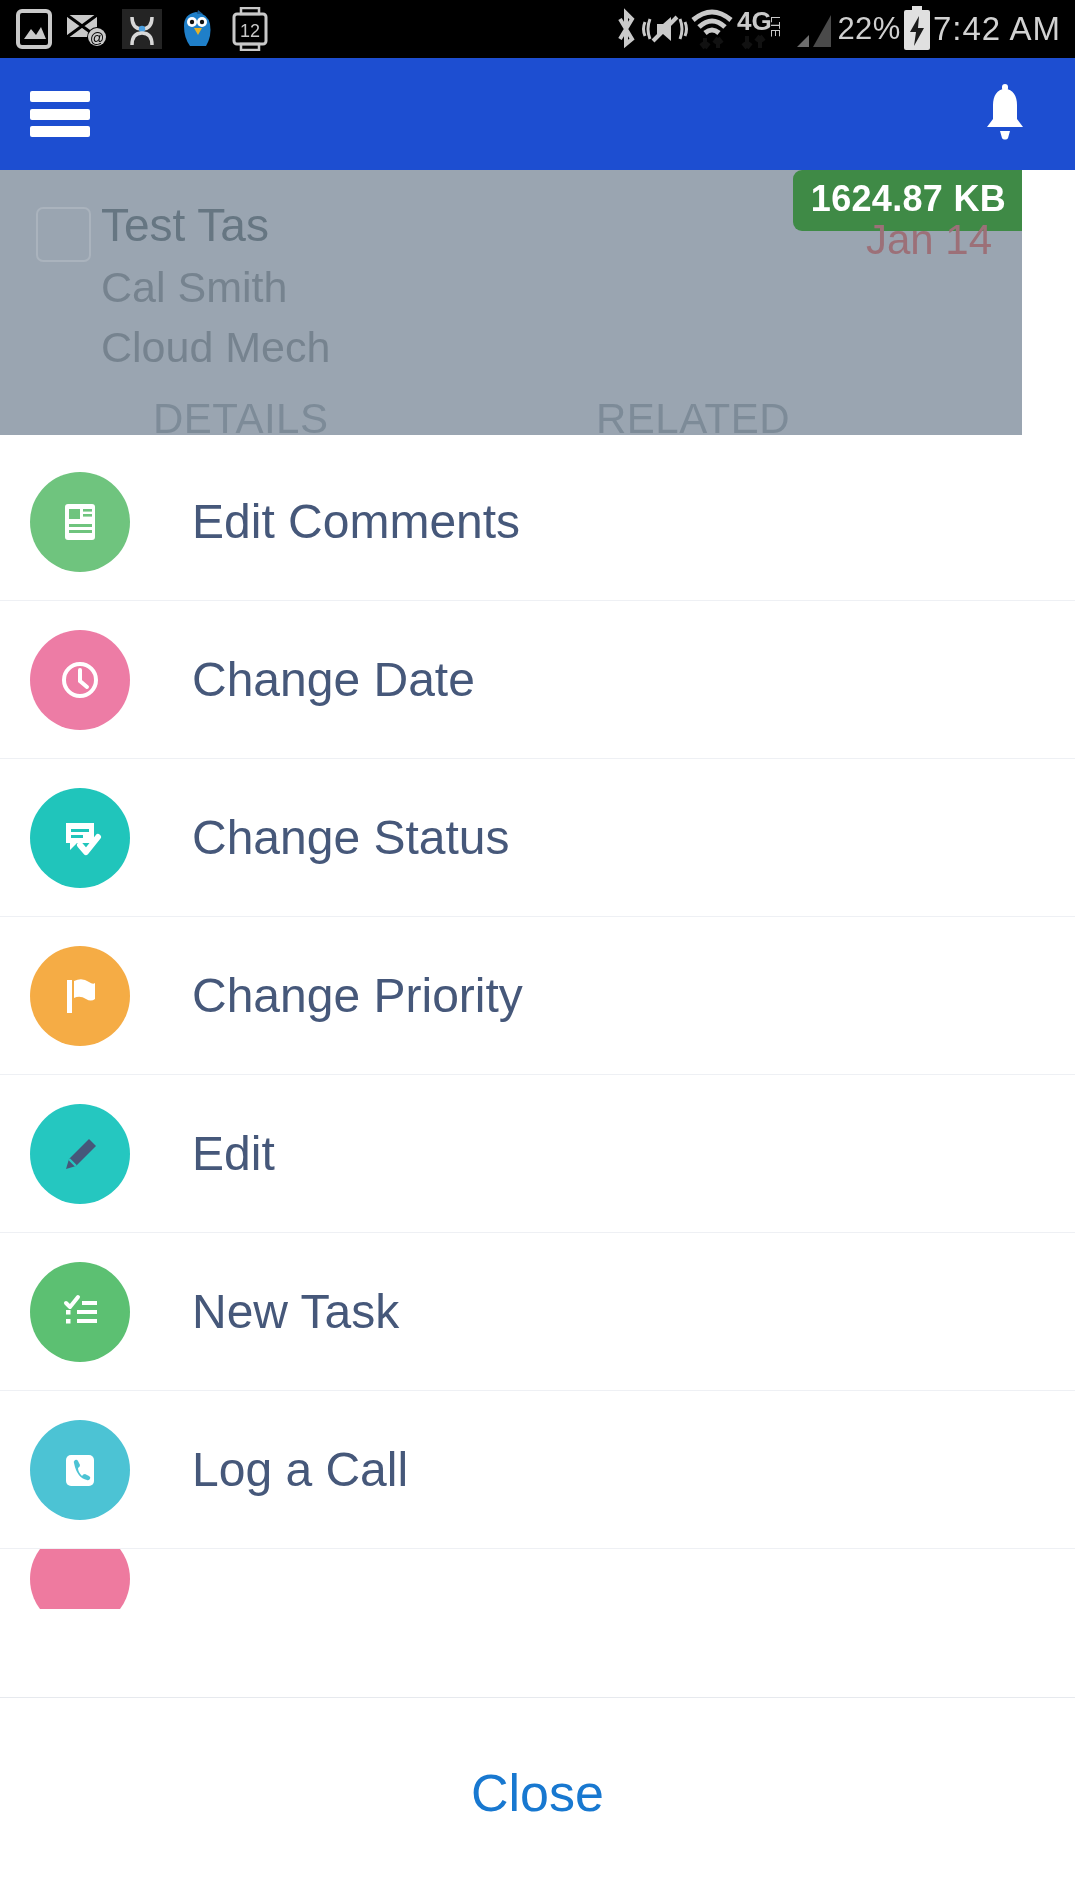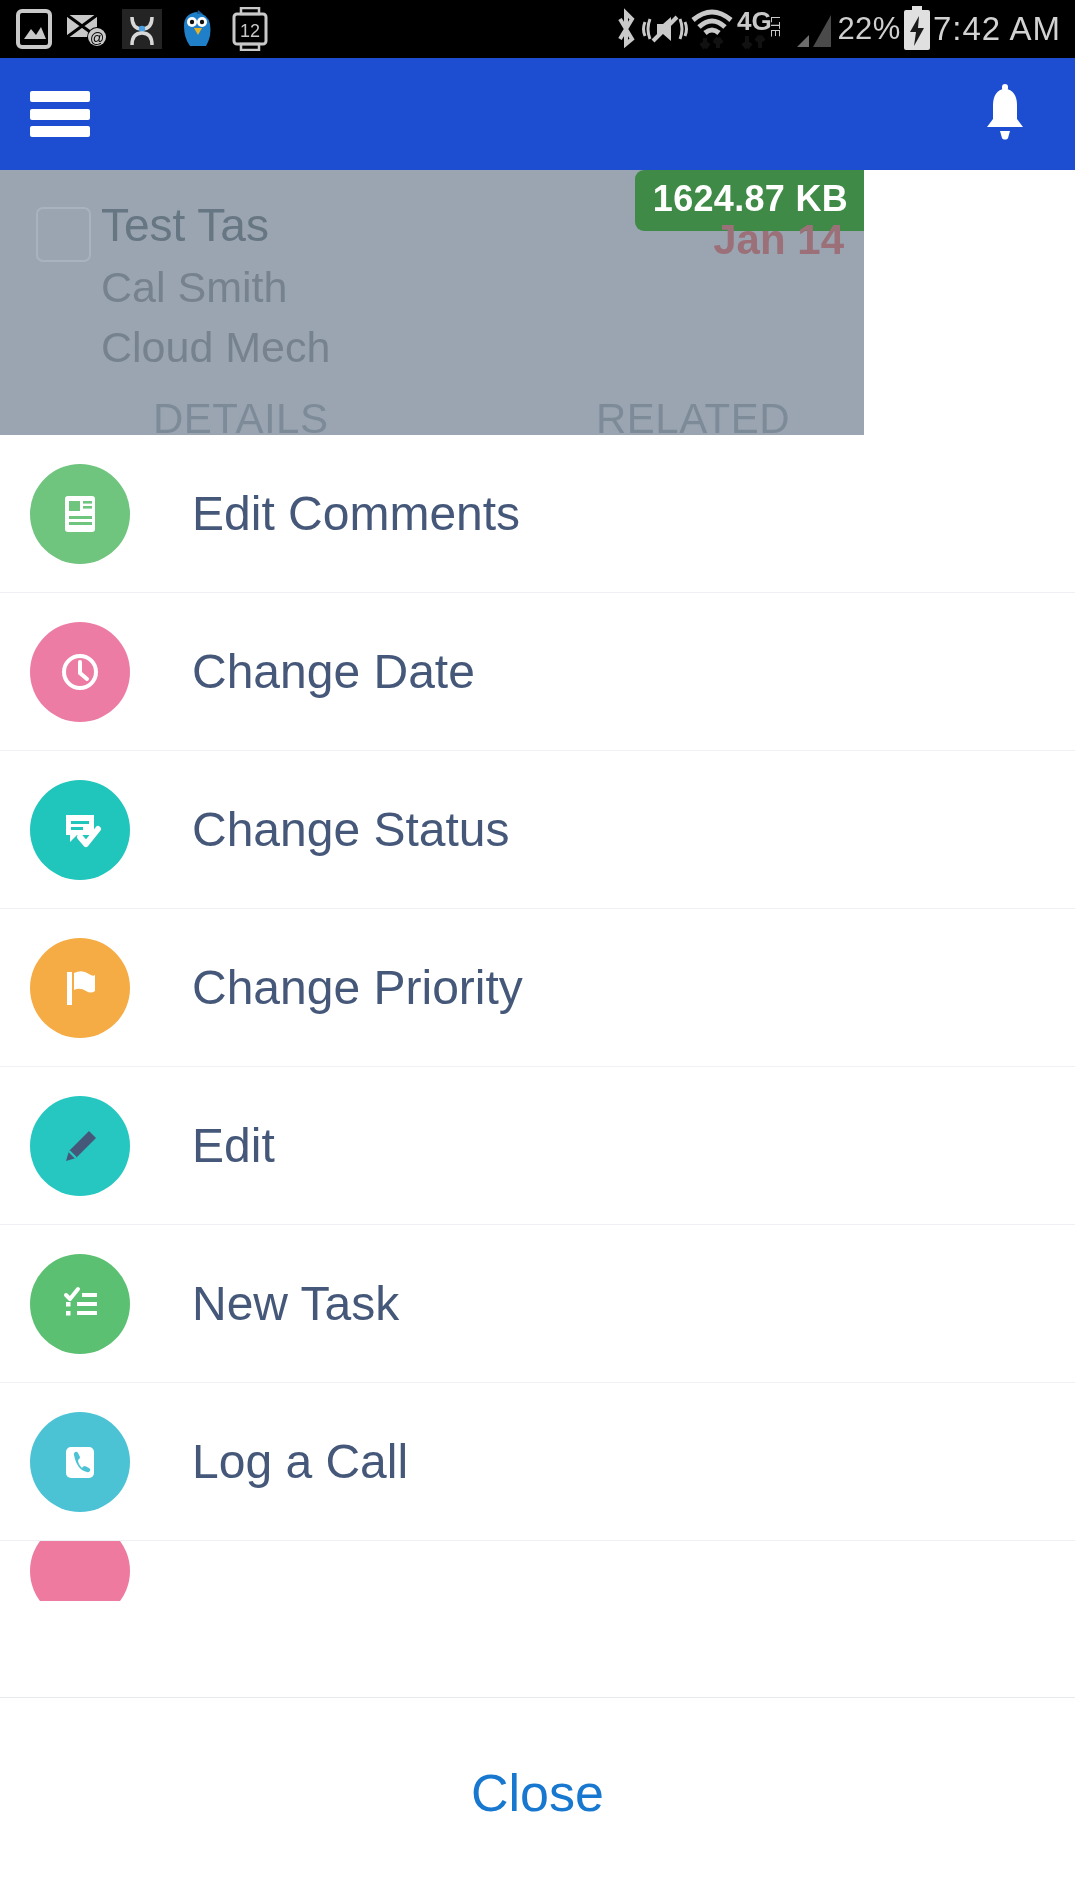--- a/index.html
+++ b/index.html
@@ -34,21 +34,21 @@
     justify-content:space-between; cursor:pointer;
   }
   .hamburger span{ display:block; height:11px; background:#fff; border-radius:2px; width:100%;}
   .bell{
     position:absolute; right:42px; top:50%; transform:translateY(-50%);
     width:56px; height:62px; cursor:pointer;
   }
 
   
   .backdrop{
-    position:absolute; top:170px; left:0; width:864px; height:265px;
+    position:absolute; top:170px; left:0; width:1022px; height:265px;
     background:#9aa5b1;
     overflow:hidden;
   }
   .bd-check{
     position:absolute; left:36px; top:37px; width:55px; height:55px;
     border:2px solid #aab3bd; border-radius:7px;
   }
   .bd-title{
     position:absolute; left:101px; top:28px;
     font-size:46px; color:#667682; letter-spacing:0px;
@@ -63,39 +63,39 @@
   }
   .bd-badge{
     position:absolute; right:0px; top:0px;
     background:#3f8a46; color:#fff;
     font-size:36px; font-weight:bold;
     padding:8px 16px 11px 18px;
     border-radius:9px 0 0 9px;
     letter-spacing:0.3px;
   }
   .bd-date{
-    position:absolute; right:20px; top:46px;
-    font-size:42px; color:#9c7078;font-weight:bold;
+    position:absolute; right:30px; top:46px;
+    font-size:42px; color:#9c7078;
   }
   .bd-tabs{
     position:absolute; top:225px; left:0; width:1075px; height:60px;
   }
   .bd-tab{
     position:absolute; font-size:42px; color:#7d8b98; letter-spacing:0.5px;
   }
   .bd-tab.t1{ left:153px; }
   .bd-tab.t2{ left:596px; }
 
   
   .sheet{
     position:absolute; top:435px; left:0; width:1075px; height:1452px;
     background:#ffffff;
   }
   .sheet-list{
-    position:absolute; top:0; left:0; width:1075px; height:1262px;
+    position:absolute; top:8px; left:0; width:1075px; height:1262px;
     overflow:hidden;
   }
   .row{
     position:relative; height:158px; width:1075px;
     display:flex; align-items:center;
     border-bottom:1px solid #eef0f4;
     cursor:pointer; background:#fff;
   }
   .row .circle{
     width:100px; height:100px; border-radius:50%;

